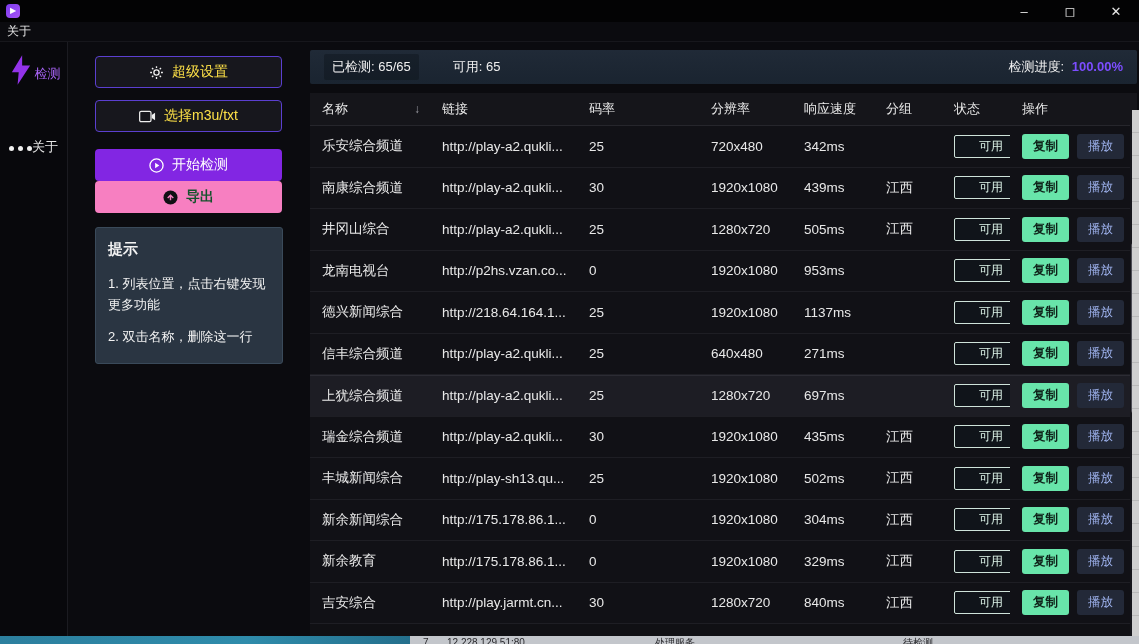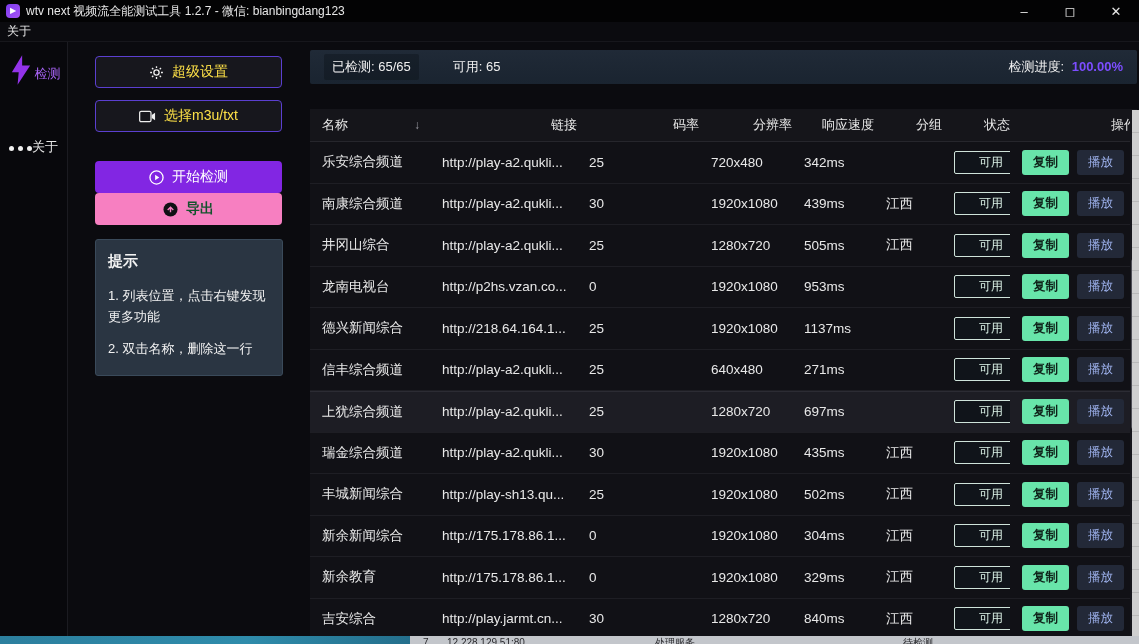--- a/index.html
+++ b/index.html
@@ -33,42 +33,42 @@
   .nav-item.active .nav-label { color:#a964f7; }
   .dots { display:flex; gap:4px; margin-top:10px; }
   .dots i { width:5px; height:5px; border-radius:50%; background:#f0f0f0; }
 
   
   .panel { width:234px; background:#0b0b0f; padding:14px 20px 0 27px; }
   .pbtn { width:187px; height:32px; border-radius:4px; display:flex; align-items:center; justify-content:center;
           gap:8px; font-size:14px; cursor:pointer; border:1px solid transparent; }
   .pbtn + .pbtn { margin-top:12px; }
   .pbtn.outline { background:#17171d; border-color:#5b3fd0; color:#fde047; }
-  .pbtn.primary { background:#8226e3; color:#fff; margin-top:29px; }
+  .pbtn.primary { background:#8226e3; color:#fff; margin-top:17px; }
   .pbtn.export  { background:#f77fc1; color:#14532d; font-weight:bold; margin-top:0; }
   .picon { display:inline-flex; align-items:center; }
 
   .tipbox { width:188px; margin-top:14px; background:#2a3542; border:1px solid #3a4a5a; border-radius:3px;
             padding:12px 12px 16px 12px; color:#f2f2f2; }
   .tip-title { font-size:15px; font-weight:bold; margin-bottom:14px; }
   .tip-line { font-size:13px; line-height:1.65; margin-top:10px; }
 
   
-  .main { flex:1; padding:8px 2px 0 8px; display:flex; flex-direction:column; position:relative;gap:16px; }
+  .main { flex:1; padding:8px 2px 0 8px; display:flex; flex-direction:column; position:relative; }
   .statusbar { height:34px; background:linear-gradient(180deg,#202a37,#1a2430); display:flex; align-items:center;
                padding:0 14px; margin-bottom:9px; border-radius:2px; }
   .stat { color:#f0f0f0; font-size:13px; white-space:nowrap; }
   .stat.chip { background:rgba(10,14,20,.35); padding:4px 8px; border-radius:2px; }
   .stat + .stat { margin-left:34px; }
   .progress-wrap { margin-left:auto; font-size:13px; color:#f0f0f0; }
   .progress-val { color:#7c4dff; font-weight:bold; margin-left:4px; }
 
   .tablewrap { flex:1; position:relative; background:#101014; overflow:hidden; }
   .thead, .trow { display:grid; grid-template-columns:120px 147px 122px 93px 82px 68px 68px 1fr; align-items:center; }
-  .thead { height:33px; background:#15151a; border-bottom:1px solid #26262c; color:#e9e9e9; font-size:13px;text-align:right; }
+  .thead { height:33px; background:#15151a; border-bottom:1px solid #26262c; color:#e9e9e9; font-size:13px; }
   .thead > div, .trow > div { padding-left:12px; white-space:nowrap; overflow:hidden; }
   .th-name { display:flex; align-items:center; justify-content:space-between; padding-right:10px; }
   .sort-arrow { color:#9a9aa2; font-size:12px; }
   .trow { height:41.5px; border-bottom:1px solid #1e1e24; color:#e8e8e8; font-size:13.5px; background:#111116; }
   .trow.hl { background:#1d1d24; border-top:1px solid #2c2c34; }
   .badge { display:inline-block; padding:2px 24px; border:1px solid #cfe3da; border-radius:2px;
            color:#ddf4e9; font-size:12px; background:#10141a; }
   .cell-actions { display:flex; gap:8px; align-items:center; }
   .btn-copy { background:#68e5aa; color:#0e2219; border:none; border-radius:3px; padding:4px 11px;
               font-size:12.5px; font-weight:bold; cursor:pointer; font-family:Liberation Mono, monospace; }
@@ -89,21 +89,20 @@
 </style>
 </head>
 <body>
 
 <div class="app">
 
   <div class="titlebar">
     <div class="app-icon">
         <span>▶</span>
       </div>
-    <div class="title-text">wtv next 视频流全能测试工具 1.2.7 - 微信: bianbingdang123</div>
     <div class="win-controls">
       <div class="win-btn">–</div>
       <div class="win-btn">◻</div>
       <div class="win-btn">✕</div>
     </div>
   </div>
 
   <div class="menubar">
     <div class="menu-item">关于</div>
   </div>

